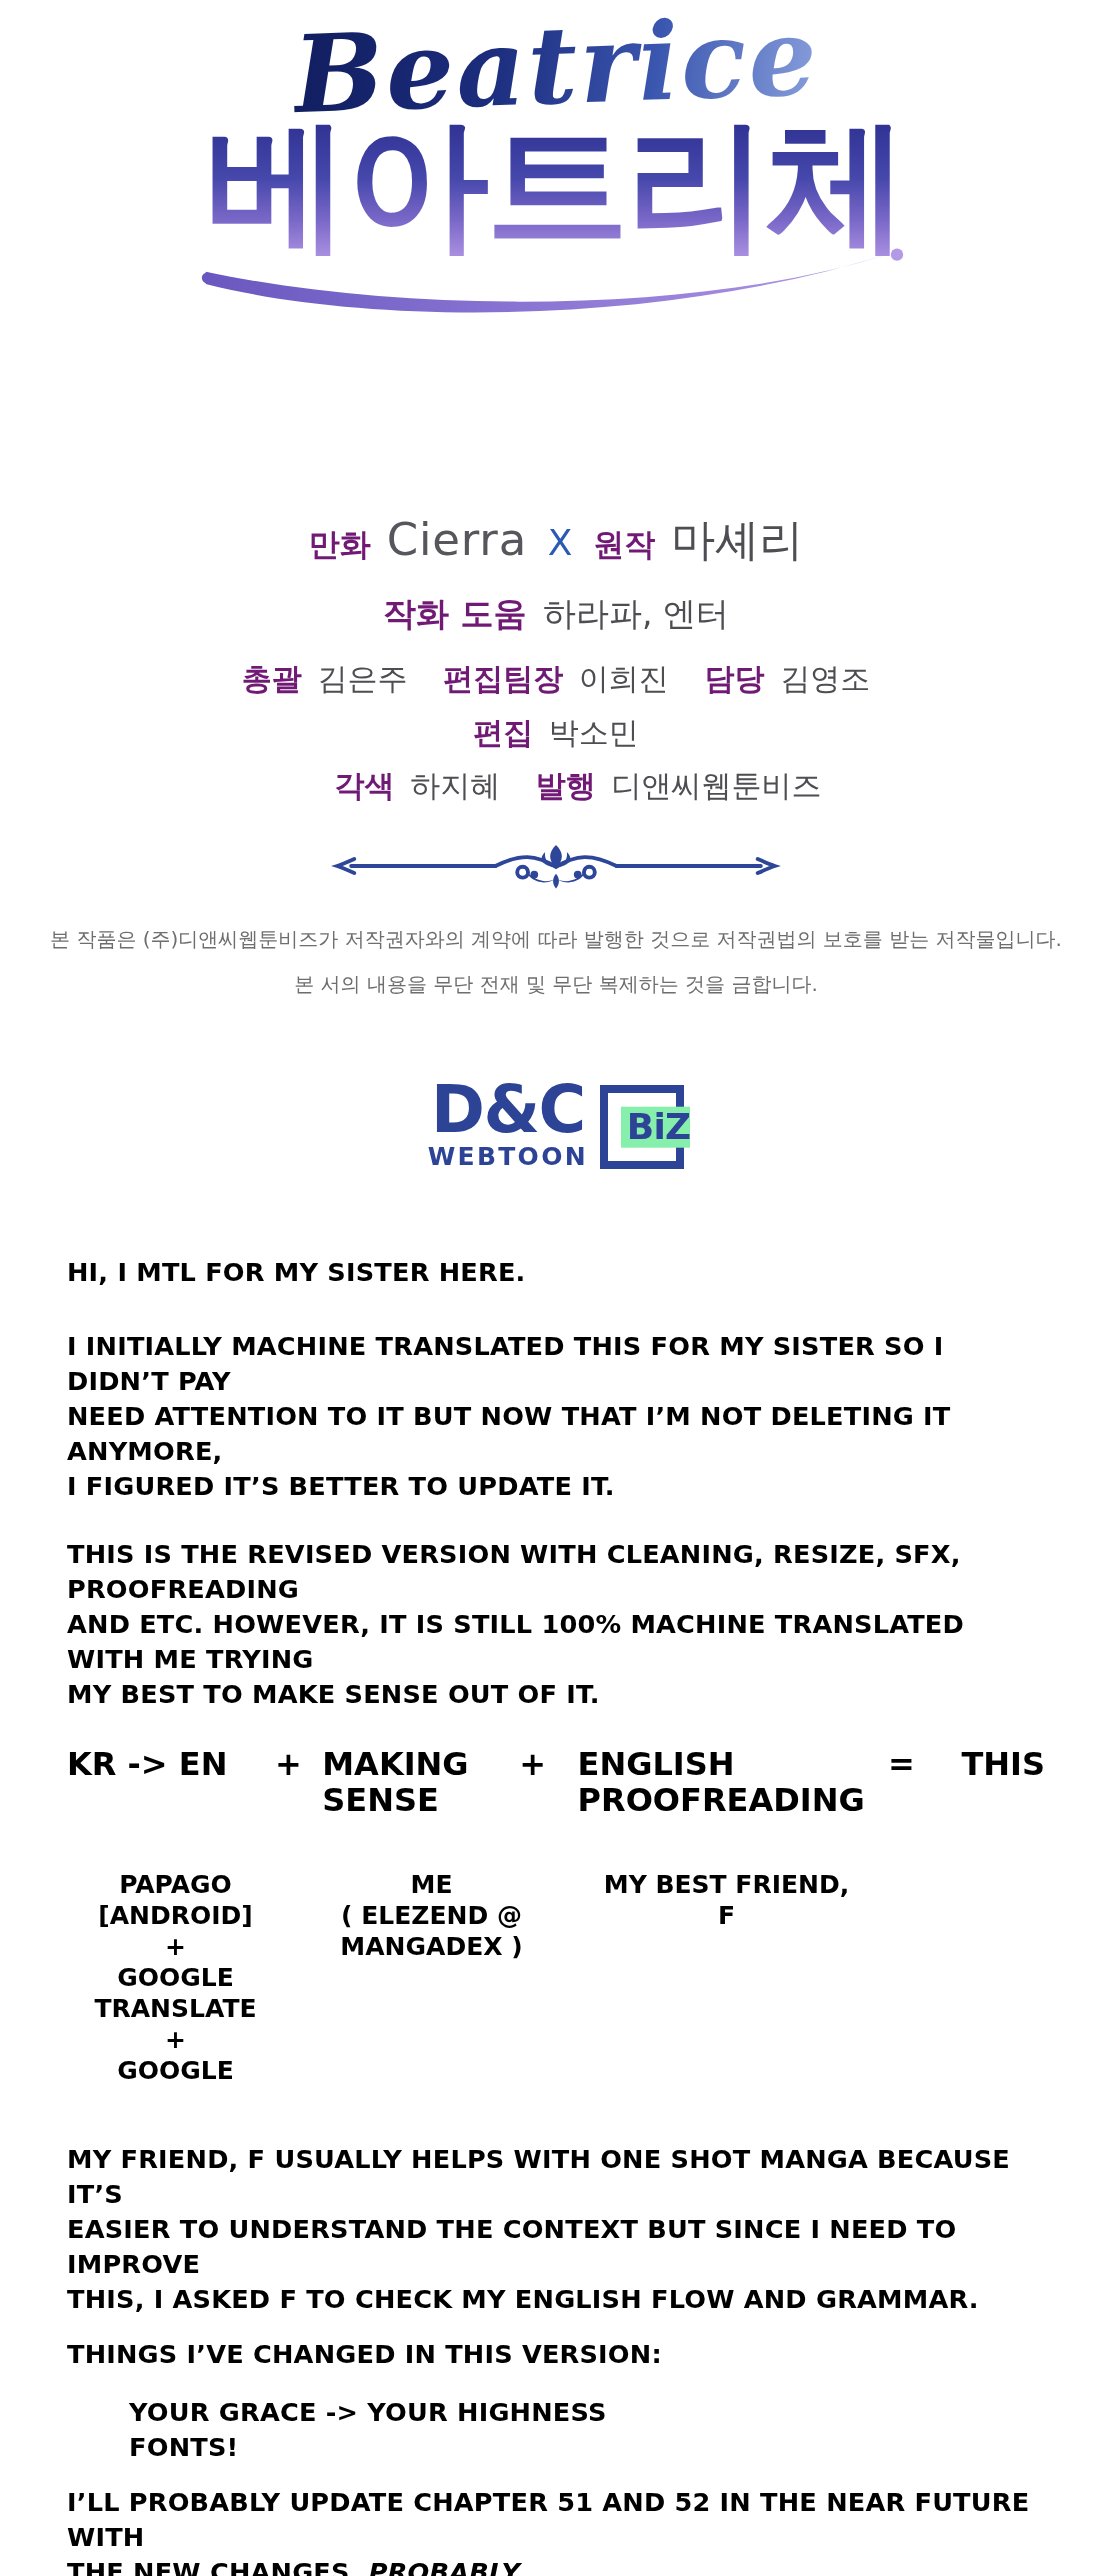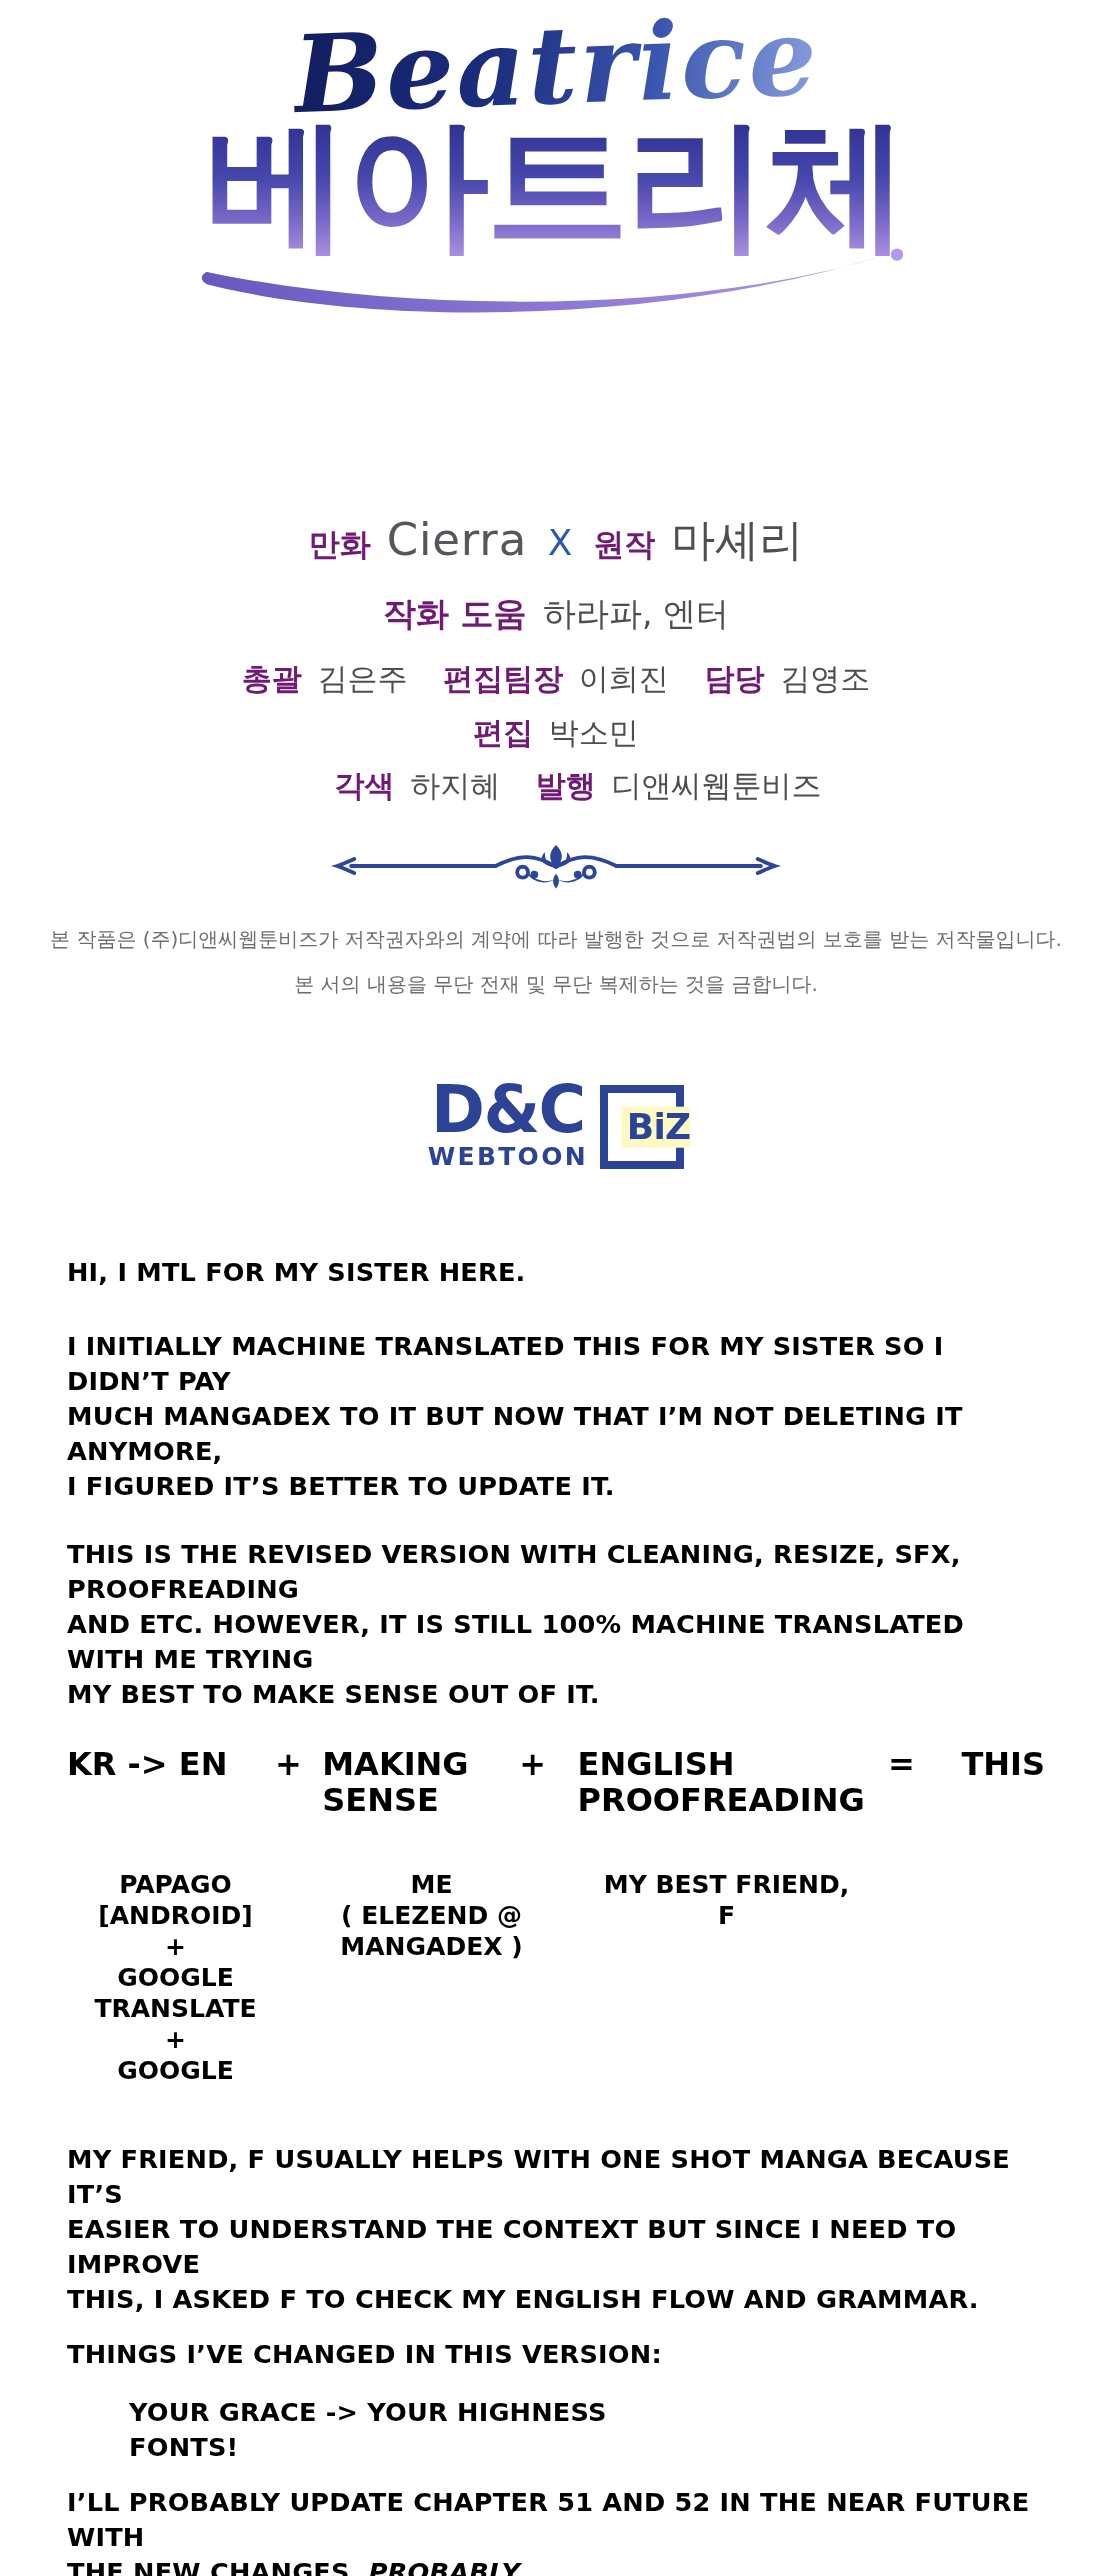--- a/index.html
+++ b/index.html
@@ -53,21 +53,21 @@
   .divider { margin: 34px auto 0; width: 450px; height: 50px; }
   .copyright { margin-top: 26px; text-align: center; color: #6e6e6e; font-size: 20px; line-height: 45px; font-weight: 400; }
 
   .dnc-logo { margin: 73px auto 0; display: flex; align-items: flex-end; justify-content: center; gap: 12.4px; width: fit-content; }
   .logo-left { text-align: center; color: #2c4396; }
   .logo-dc { font-size: 65px; font-weight: 800; line-height: 0.92; letter-spacing: -1.6px; }
   .logo-webtoon { font-size: 25px; font-weight: 800; letter-spacing: 2.3px; margin-top: 1.6px; }
   .biz-box { position: relative; width: 68px; height: 68px; border: 8.5px solid #2c4396; margin-bottom: 1.6px; }
   .biz-label {
     position: absolute; right: -14px; top: 50%; transform: translateY(-50%);
-    background: #fef9c3; color: #2c4396; font-weight: 800; font-size: 36px;
+    background: #86efac; color: #2c4396; font-weight: 800; font-size: 36px;
     letter-spacing: -0.8px; padding: 2.3px 0 2.3px 6.2px; line-height: 1;
   }
 
   
   .notes { margin-top: 84px; padding: 0 67px; color: #000; }
   .note-p {
     font-weight: 700; font-size: 25.6px; line-height: 35px; letter-spacing: 0.2px;
     white-space: pre-line; margin: 0;
   }
   .mt50 { margin-top: 39px; }
@@ -185,21 +185,21 @@
     <div class="logo-webtoon">WEBTOON</div>
   </div>
   <div class="biz-box">
     <span class="biz-label">BiZ</span>
   </div>
 </div>
 
 <div class="notes">
   <p class="note-p">HI, I MTL FOR MY SISTER HERE.</p>
   <p class="note-p mt50">I INITIALLY MACHINE TRANSLATED THIS FOR MY SISTER SO I DIDN’T PAY
-MUCH MANGADEX TO IT BUT NOW THAT I’M NOT DELETING IT ANYMORE,
+NEED ATTENTION TO IT BUT NOW THAT I’M NOT DELETING IT ANYMORE,
 I FIGURED IT’S BETTER TO UPDATE IT.</p>
   <p class="note-p mt42">THIS IS THE REVISED VERSION WITH CLEANING, RESIZE, SFX, PROOFREADING
 AND ETC. HOWEVER, IT IS STILL 100% MACHINE TRANSLATED WITH ME TRYING
 MY BEST TO MAKE SENSE OUT OF IT.</p>
 
   <div class="equation">
     <span class="eq-col eq-t1">KR -&gt; EN</span>
     <span class="eq-col eq-plus1">+</span>
     <span class="eq-col eq-t2">MAKING
 SENSE</span>

